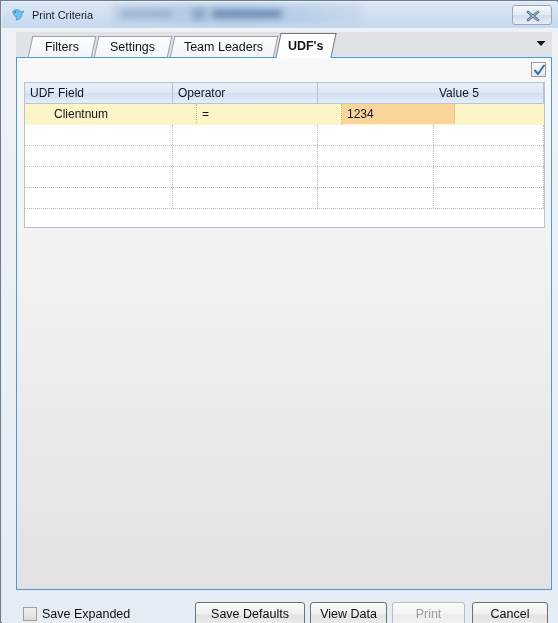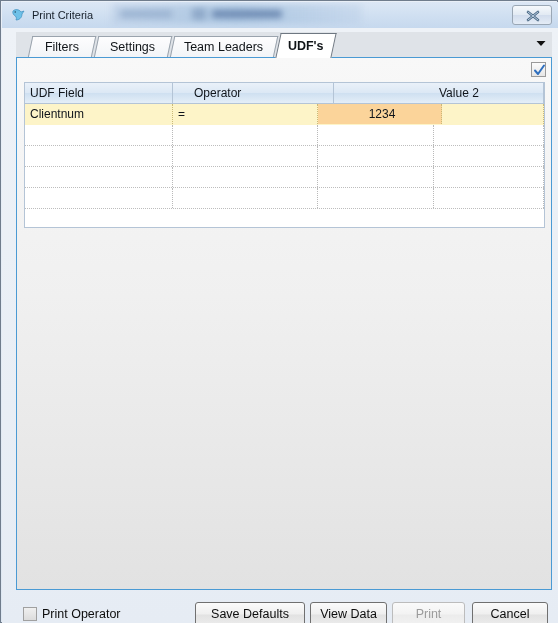--- a/index.html
+++ b/index.html
@@ -125,21 +125,21 @@
   .row.selected{background:#fdf4c8;}
   .row.empty{background:#ffffff;border-bottom:1px dotted #bdbdbd;}
   .cell{
     position:absolute;top:0;height:20px;line-height:20px;
     box-sizing:border-box;
     padding-left:5px;
     font-size:12px;color:#10151b;
     border-right:1px dotted #b9b9b9;
     white-space:nowrap;overflow:hidden;
   }
-  .row.selected .cell{border-right:1px dotted #c9b978;}
+  .row.selected .cell{border-right:1px dotted #c9b978;margin-left:24px;}
   .cell.highlight{background:#fbd49a;}
 
   
   #footer{
     position:absolute;left:0px;top:566px;width:545px;height:46px;
   }
   #pe-check{
     position:absolute;left:15px;top:13px;width:14px;height:14px;
     box-sizing:border-box;
     border:1px solid #a0a0a0;
@@ -216,28 +216,28 @@
       <div id="tabpage">
         <div id="topcheck">
           <svg width="13" height="13" viewBox="0 0 13 13">
             <path d="M2 6.5 L5 10 L11 1.5" stroke="#2f6fbe" stroke-width="2" fill="none" stroke-linecap="round" stroke-linejoin="round"></path>
           </svg>
         </div>
 
         <div id="grid">
           <div id="grid-head">
               <div class="hcell" style="left: 0px; width: 148px;">UDF Field</div>
-              <div class="hcell" style="left: 148px; width: 145px; margin-left: 16px;">Operator</div>
-              <div class="hcell" style="left: 409px; width: 110px;">Value 2</div>
+              <div class="hcell" style="left: 148px; width: 145px;">Operator</div>
+              <div class="hcell" style="left: 409px; width: 110px;">Value 5</div>
             </div>
           <div id="grid-body">
               <div class="row selected" style="top: 21px;">
                 <div class="cell" style="left: 0px; width: 148px;">Clientnum</div>
                 <div class="cell" style="left: 148px; width: 145px;">=</div>
-                <div class="cell highlight" style="left: 293px; width: 124px; text-align: center;">1234</div>
+                <div class="cell highlight" style="left: 293px; width: 113px;">1234</div>
                 <div class="cell" style="left: 409px; width: 110px;"></div>
               </div>
               <div class="row empty" style="top: 42px;">
                 <div class="cell" style="left: 0px; width: 148px;"></div>
                 <div class="cell" style="left: 148px; width: 145px;"></div>
                 <div class="cell" style="left: 293px; width: 116px;"></div>
                 <div class="cell" style="left: 409px; width: 110px;"></div>
               </div>
               <div class="row empty" style="top: 63px;">
                 <div class="cell" style="left: 0px; width: 148px;"></div>
@@ -256,21 +256,21 @@
                 <div class="cell" style="left: 148px; width: 145px;"></div>
                 <div class="cell" style="left: 293px; width: 116px;"></div>
                 <div class="cell" style="left: 409px; width: 110px;"></div>
               </div>
             </div>
         </div>
       </div>
 
       <div id="footer">
         <div id="pe-check"></div>
-        <div id="pe-label">Print Operator</div>
+        <div id="pe-label">Save Expanded</div>
       <div class="btn" style="left: 187px; width: 110px;">Save Defaults</div>
           <div class="btn" style="left: 302px; width: 77px;">View Data</div>
           <div class="btn disabled" style="left: 384px; width: 73px;">Print</div>
           <div class="btn" style="left: 464px; width: 76px;">Cancel</div>
         </div>
 
     </div>
   </div>
 </div>
 

